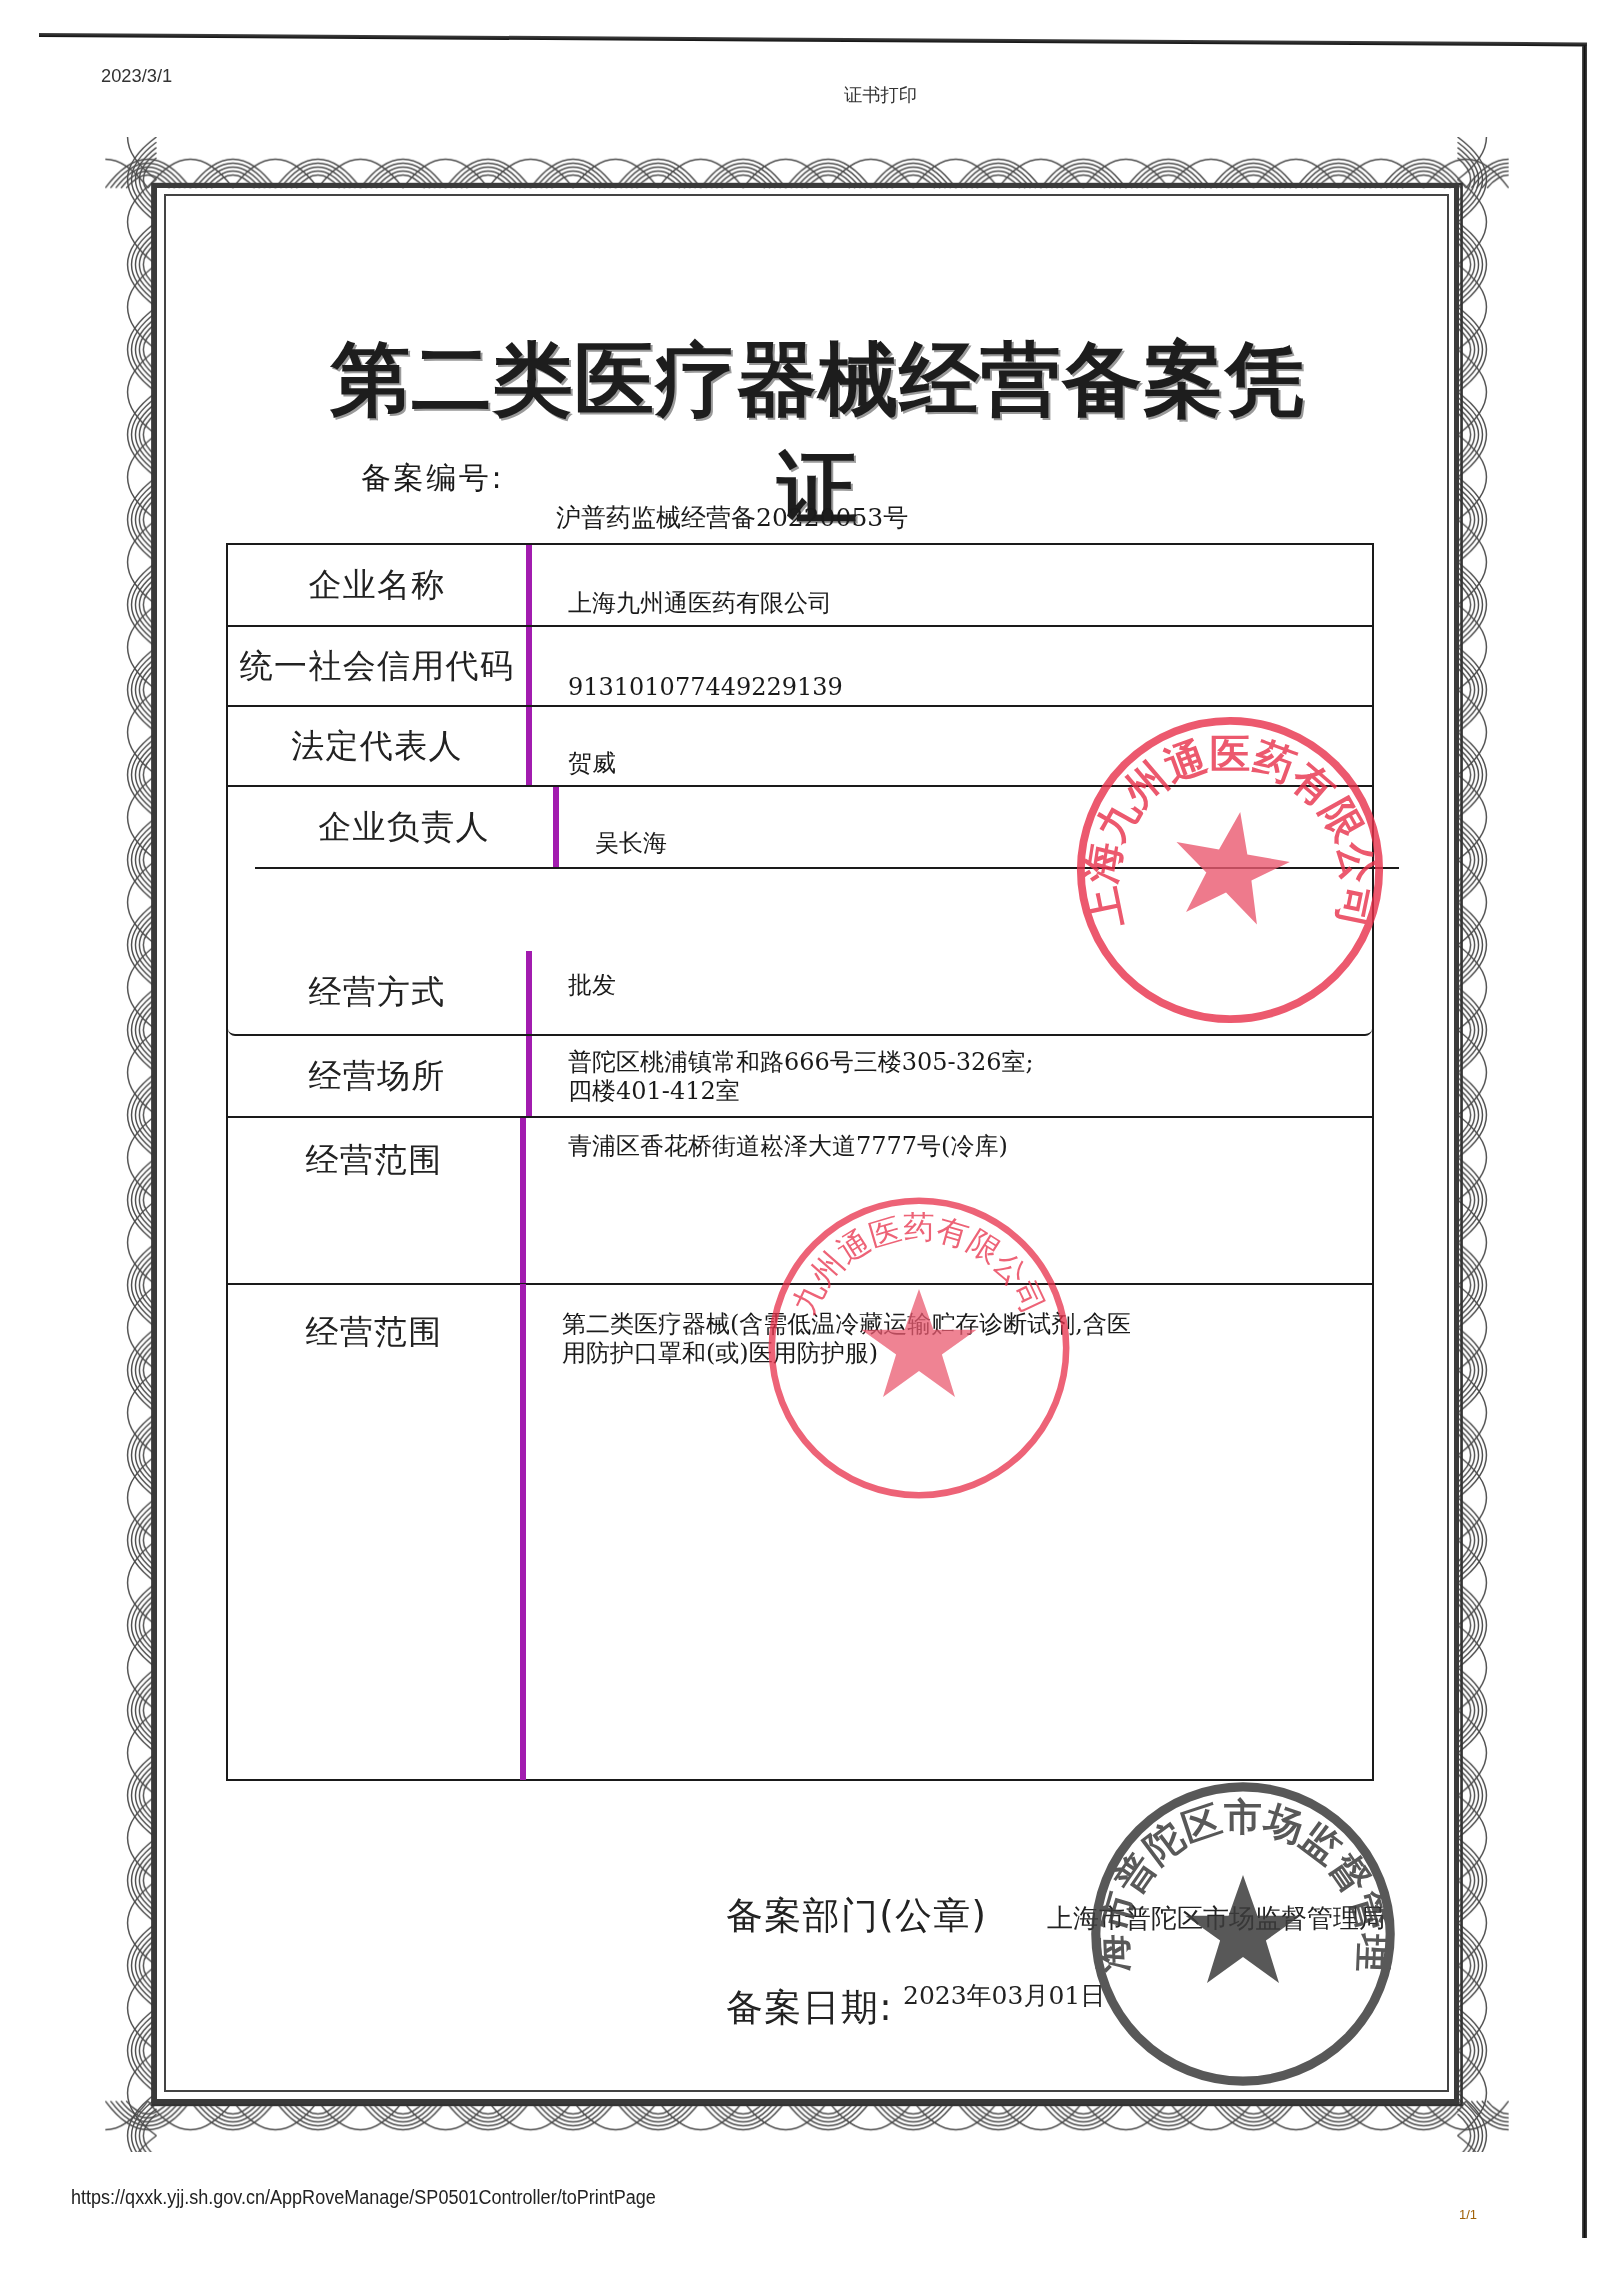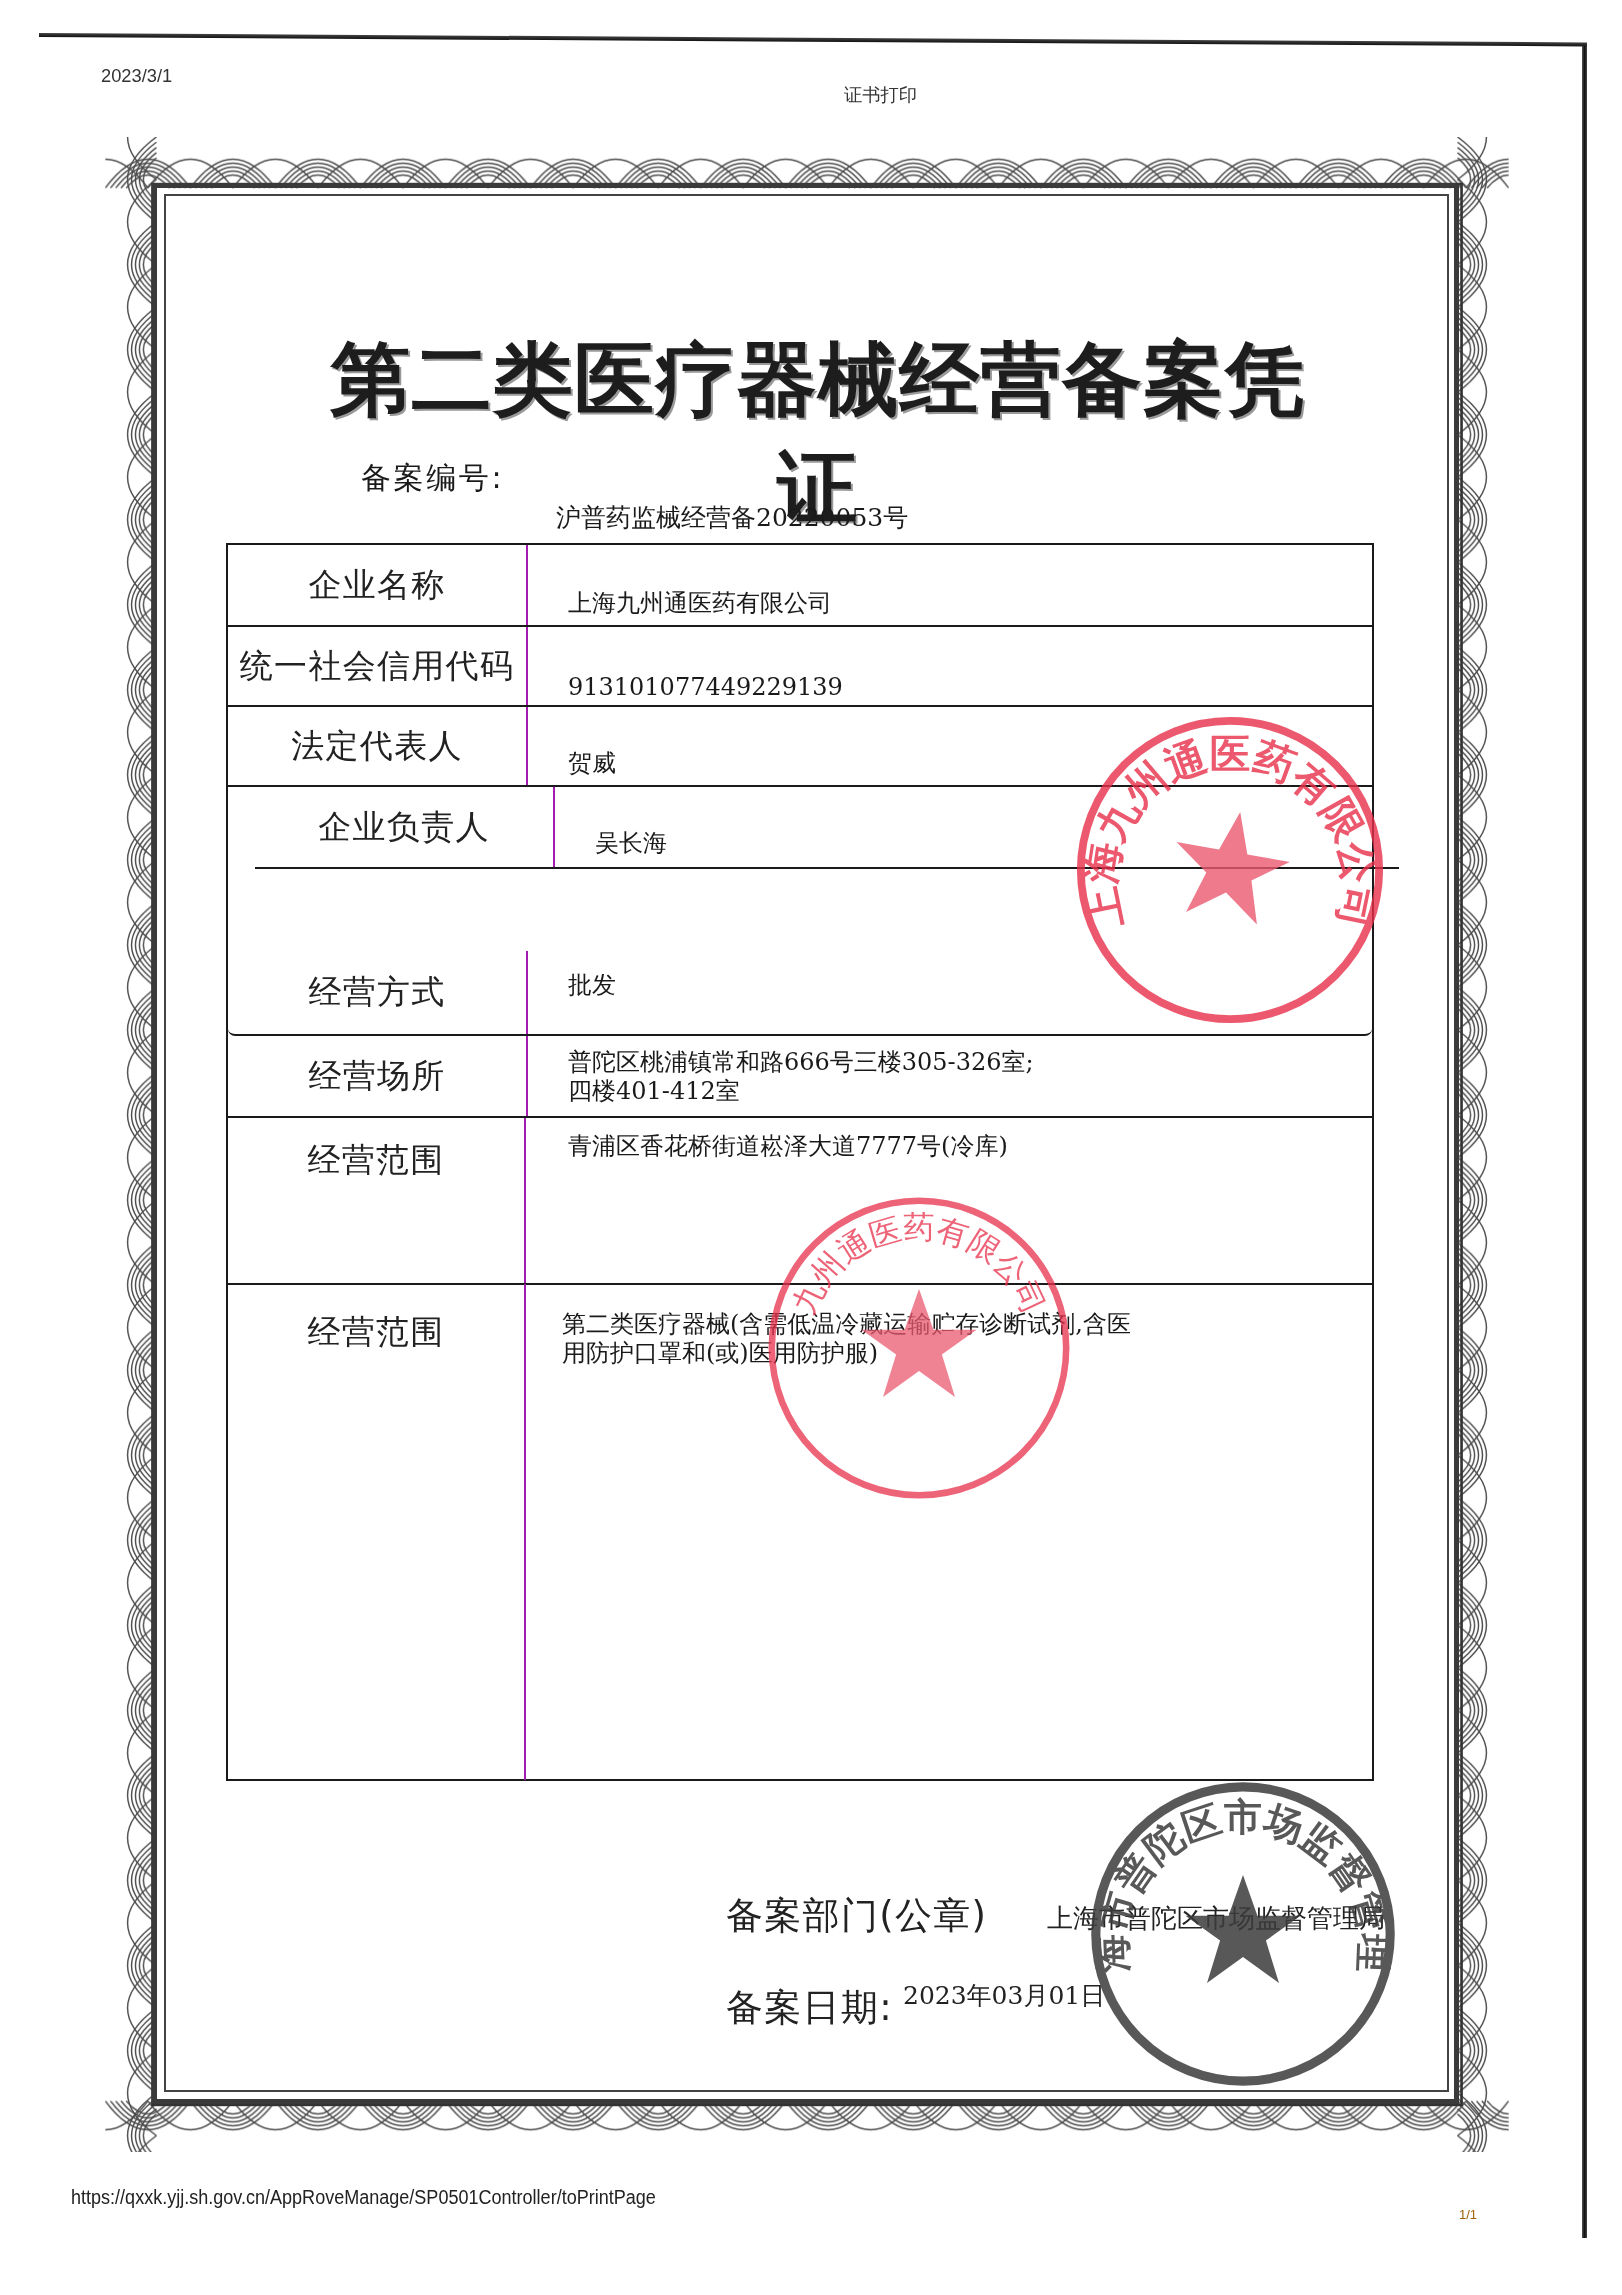--- a/index.html
+++ b/index.html
@@ -91,21 +91,21 @@
       box-sizing: border-box;
     }
     .row {
       position: absolute; left: 0; width: 100%;
       border-bottom: 2.6px solid #1a1a1a;
       box-sizing: border-box;
     }
     .row.last { border-bottom: none; }
     .row .label {
       position: absolute; left: 0; top: 0; bottom: 0; width: 298px;
-      border-right: 2px solid #a21caf;
+      border-right: 6px solid #a21caf;
       display: flex; align-items: center; justify-content: center;
       font-size: 33px; color: #222;
       letter-spacing: 1.3px;
     }
     .row .label.top { align-items: flex-start; padding-top: 26px; box-sizing: border-box; }
     .row .value {
       position: absolute; left: 340px; right: 26px;
       font-family: "DejaVu Serif", "Liberation Serif", serif;
       font-size: 24px; color: #1a1a1a; line-height: 29px;
     }

